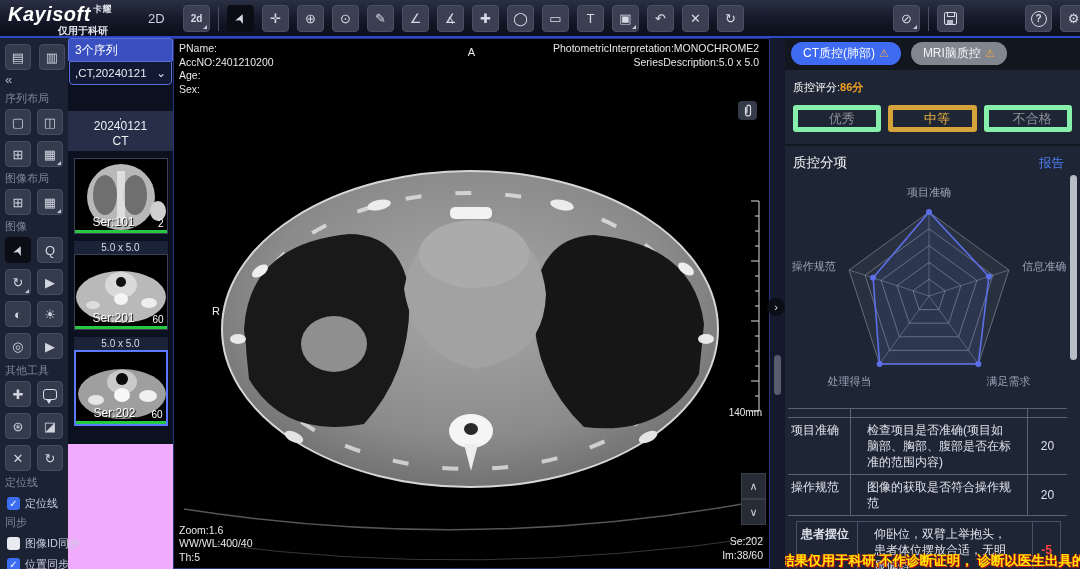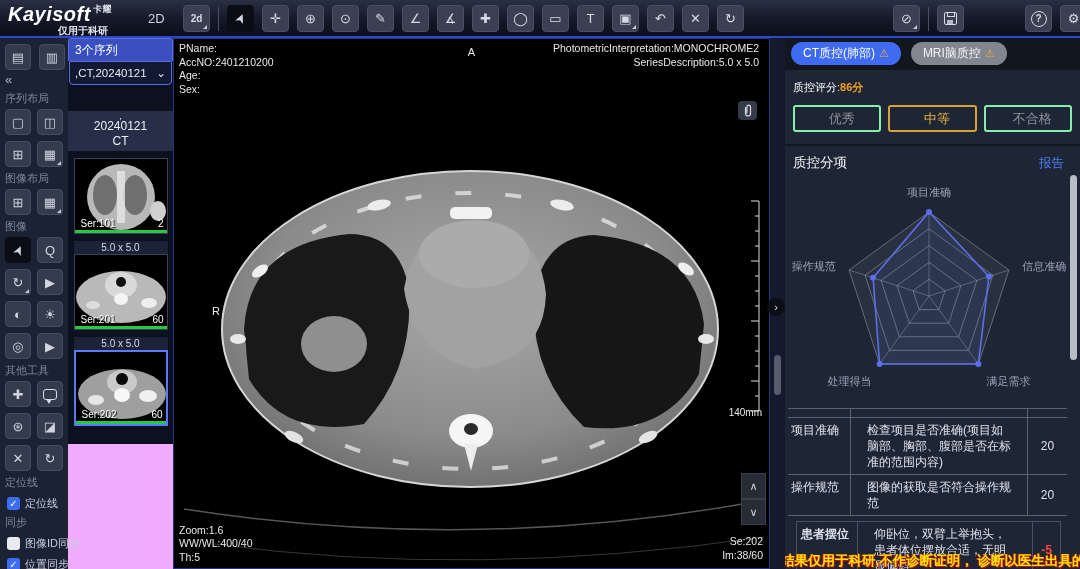--- a/index.html
+++ b/index.html
@@ -59,21 +59,21 @@
   .series-header { background:#3a4fc0; border:1px solid #5a6fd8; border-bottom:none; border-radius:3px 3px 0 0;
     padding:3px 6px 2px 6px; font-size:12px; color:#fff; }
   .series-select { display:flex; justify-content:space-between; align-items:center; margin:0 1px;
     border:1px solid #5a6fd8; border-radius:0 0 4px 4px; background:#121a33; font-size:11.5px; color:#e7eaf2;
     padding:4px 5px; cursor:pointer; }
   .series-group-label { text-align:center; background:#262e48; margin-top:26px; padding:2px 0; font-size:12px; color:#eef0f6; line-height:15px;}
   .thumb-wrap { margin:7px auto 0 auto; width:94px; }
   .thumb-toplabel { font-size:10px; color:#d7dbe6; text-align:center; background:#1b2338; padding:1px 0; }
   .thumb { position:relative; width:94px; height:76px; background:#000; border:1px solid #3a4158; overflow:hidden; cursor:pointer;}
   .thumb.selected { border:2px solid #5b79ff; }
-  .thumb .ser { position:absolute; left:6px; bottom:4px; font-size:10px; color:#fff; text-shadow:1px 1px 1px #000; }
+  .thumb .ser { position:absolute; left:18px; bottom:4px; font-size:12px; color:#fff; text-shadow:1px 1px 1px #000; }
   .thumb .cnt { position:absolute; right:3px; bottom:4px; font-size:10px; color:#fff; text-shadow:1px 1px 1px #000; }
   .thumb .bar { position:absolute; left:0; right:0; bottom:0; height:3px; background:#27c93f; }
   
   .viewport { position:absolute; left:173px; top:38px; width:597px; height:531px; background:#000;
     border:1px solid #24357c; z-index:10; }
   .ovl { position:absolute; font-size:10.5px; line-height:13.5px; color:#e8e8e8; z-index:5; }
   .ovl.tl { left:5px; top:3px; }
   .ovl.tr { right:10px; top:3px; text-align:right; }
   .ovl.bl { left:5px; bottom:4px; }
   .ovl.br { right:6px; bottom:6px; text-align:right; }
@@ -93,21 +93,21 @@
   
   .qc-panel { position:absolute; left:785px; top:38px; width:295px; height:531px; background:#1e2534; z-index:20; overflow:hidden;}
   .qc-tabs { display:flex; gap:10px; background:#12161f; padding:4px 6px 5px 6px; }
   .pill { border-radius:12px; font-size:12px; padding:3px 12px; display:flex; align-items:center; gap:4px; cursor:pointer;}
   .pill .warn { color:#f3a73c; font-size:11px; }
   .pill.blue { background:#3f6bf2; color:#fff; }
   .pill.gray { background:#81868f; color:#f2f3f5; }
   .qc-score { padding:10px 8px 8px 8px; font-size:11px; color:#fff; }
   .qc-score .val { color:#f2a024; font-weight:bold; }
   .qc-grades { display:flex; gap:7px; padding:2px 8px 12px 8px; }
-  .grade { flex:1; height:27px; border:2px solid #86efac; border-radius:3px; background:transparent;
+  .grade { flex:1; height:27px; border:5px solid #86efac; border-radius:3px; background:transparent;
     color:#8b9099; font-size:13px; display:flex; align-items:center; justify-content:center; cursor:pointer;padding-left:9px;}
   .grade.mid { border-color:#d6a23a; color:#e9b143; }
   .qc-sec-head { display:flex; justify-content:space-between; align-items:center; padding:8px 16px 0 8px;
     border-top:2px solid #12161f; }
   .qc-sec-title { font-size:13.5px; color:#f2f4f8; }
   .qc-report { font-size:12.5px; color:#4d7df2; cursor:pointer; }
   #radar-holder { position:absolute; left:0; top:130px; width:295px; height:238px; }
   .panel-scroll { position:absolute; right:3px; top:137px; width:7px; height:185px; border-radius:4px; background:#b9bdc7; cursor:pointer;}
   
   .qc-table { position:absolute; left:3px; top:370px; width:279px; font-size:12px; color:#dde1ea;

